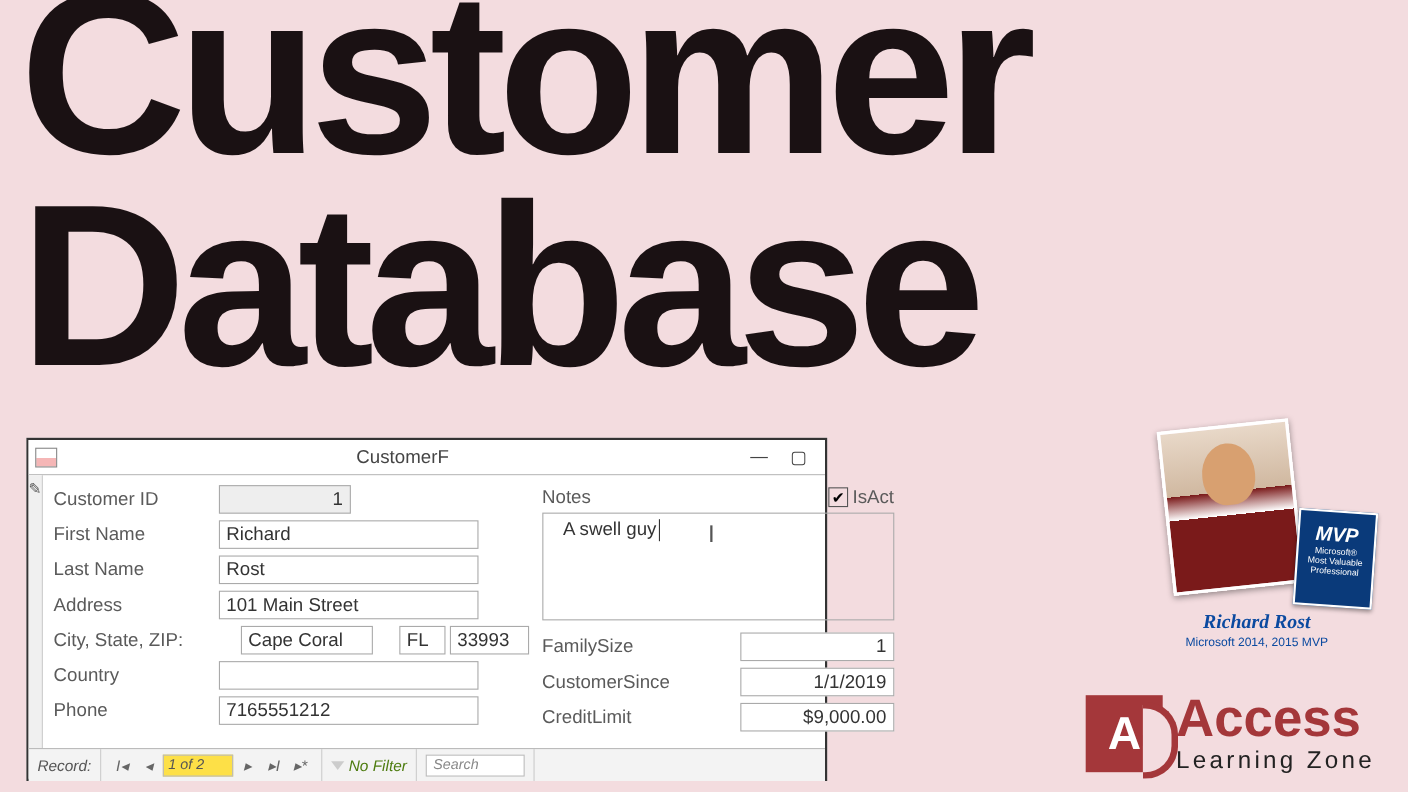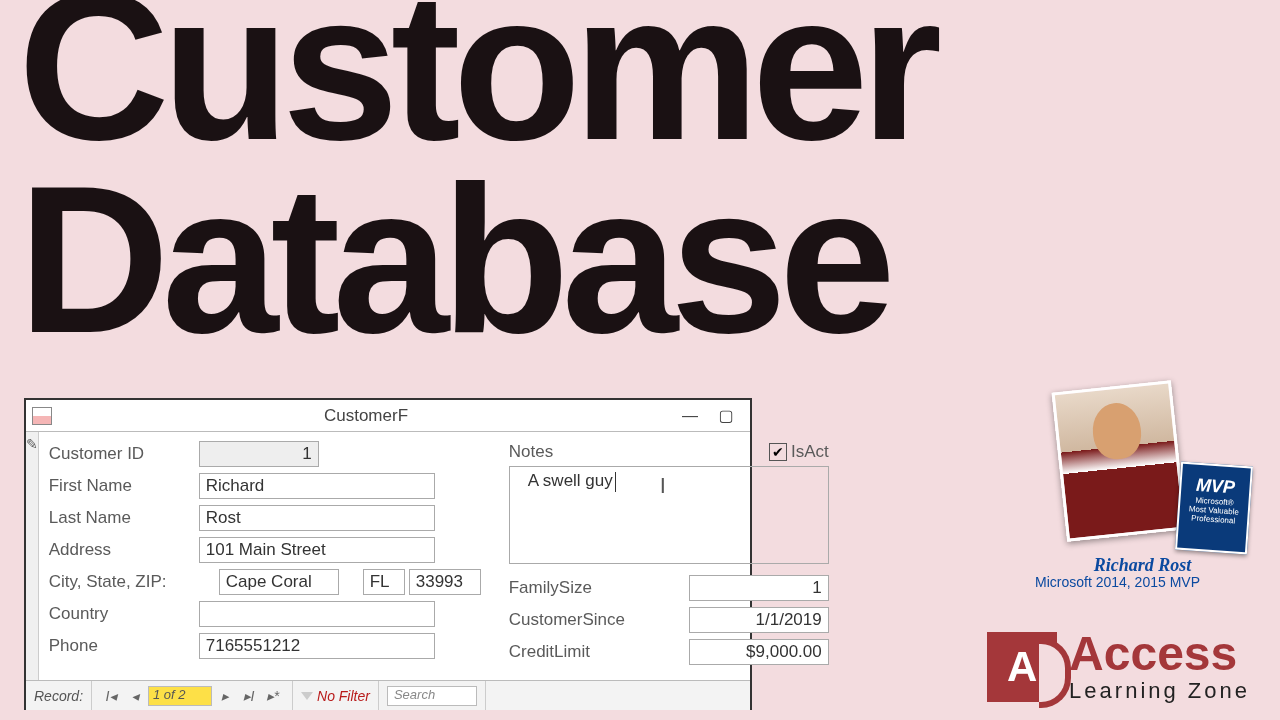--- a/index.html
+++ b/index.html
@@ -70,21 +70,21 @@
     background: #f0f0f0;
     border-right: 1px solid #ccc;
     padding-top: 4px;
     text-align: center;
     font-size: 14px;
   }
   .cols {
     flex: 1;
     display: flex;
     padding: 8px 10px 0 10px;
-    gap: 28px;
+    gap: 12px;
   }
   .col { flex: 1; }
   .row {
     display: flex;
     align-items: center;
     margin-bottom: 4px;
     height: 28px;
   }
   .lbl { width: 150px; }
   .col .fld {
@@ -166,21 +166,21 @@
   }
   .navbar .recbox {
     width: 64px;
     height: 20px;
     border: 1px solid #bbb;
     background: #fde047;
     text-align: left;
     padding: 0 4px;
     font-size: 13px;
   }
-  .navbar .filter { color: #b91c1c; display:flex; align-items:center; gap:4px;}
+  .navbar .filter { color: #4d7c0f; display:flex; align-items:center; gap:4px;}
   .navbar .funnel {
     width: 0; height: 0;
     border-left: 6px solid transparent;
     border-right: 6px solid transparent;
     border-top: 8px solid #ccc;
   }
   .navbar .searchbox {
     height: 20px;
     border: 1px solid #bbb;
     background: #fff;
@@ -236,22 +236,23 @@
     font-family: "Segoe Script", cursive;
     font-style: italic;
     color: #0b4aa0;
     font-size: 18px;
     font-weight: bold;
   }
   .author-sub {
     position: absolute;
     left: 0; bottom: -4px;
     width: 100%;
+    text-align: center;
     color: #0b4aa0;
-    font-size: 14px;
+    font-size: 11px;
   }
   .brand {
     position: absolute;
     right: 30px;
     bottom: 16px;
     display: flex;
     align-items: center;
     gap: 12px;
   }
   .brand-icon {

